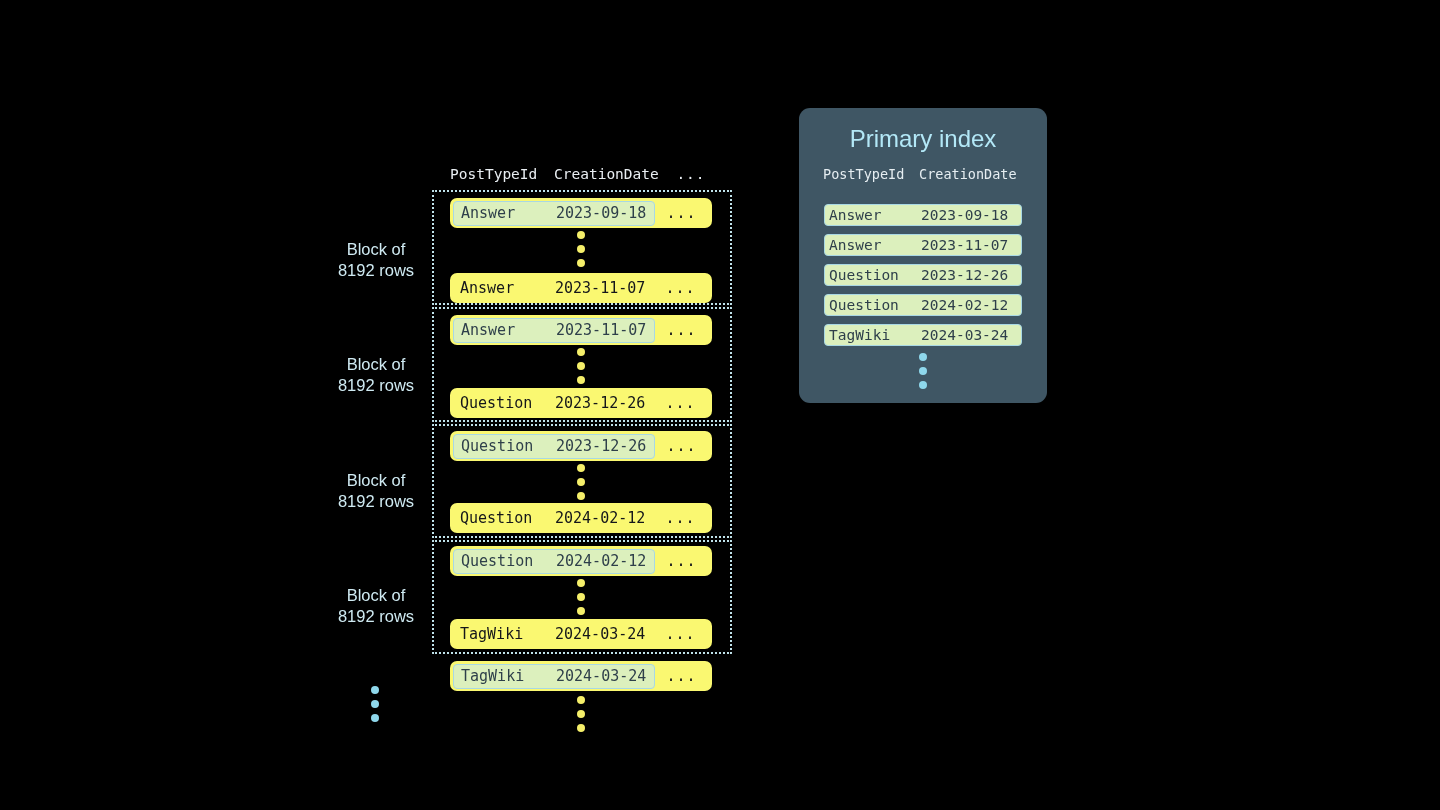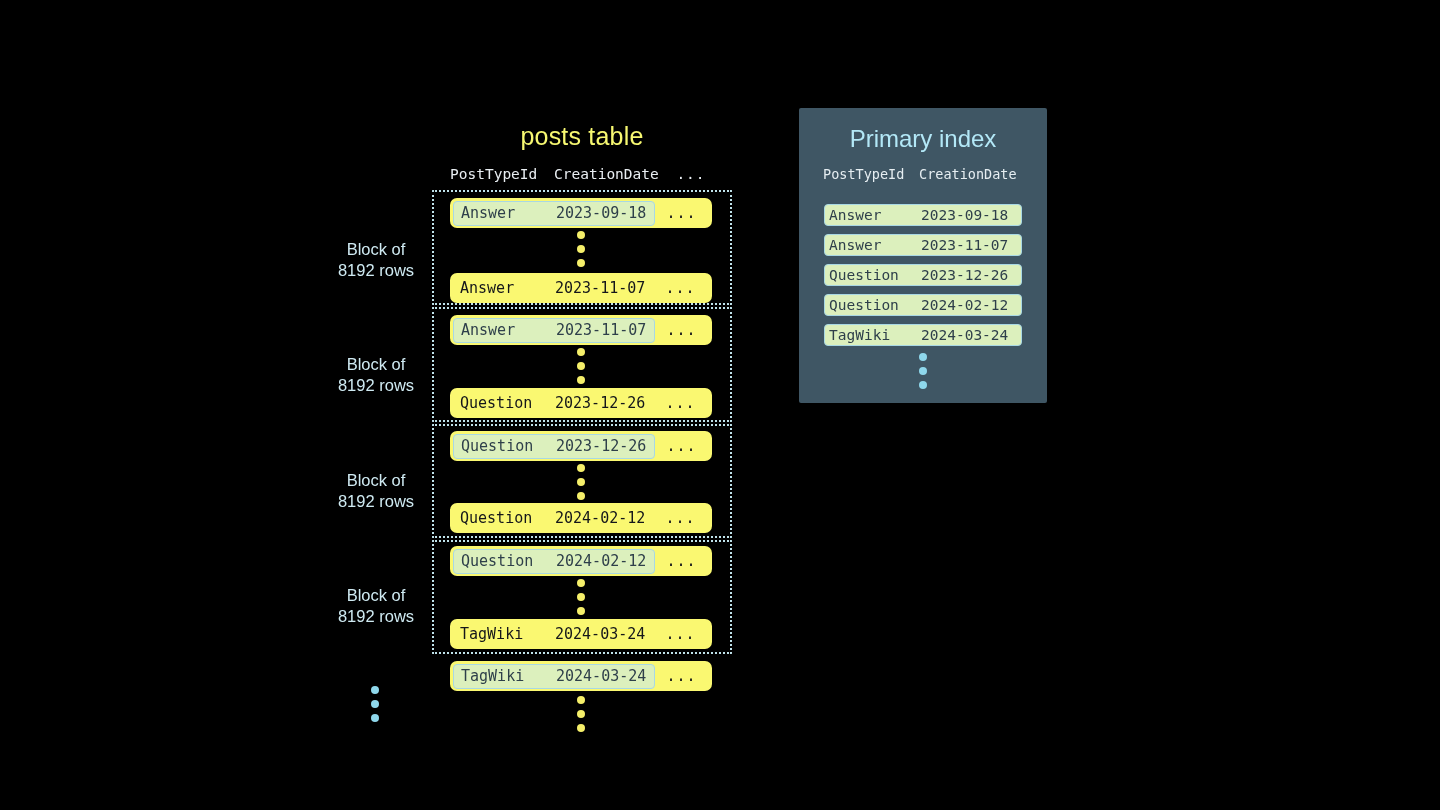--- a/index.html
+++ b/index.html
@@ -120,21 +120,21 @@
   .vdots.blue i { background: #8fd8ec; }
 
   
   .index-panel {
     position: absolute;
     left: 799px;
     top: 108px;
     width: 248px;
     height: 295px;
     background: #3f5664;
-    border-radius: 2px;
+    border-radius: 11px;
   }
   .index-title {
     position: absolute;
     top: 17px;
     left: 0;
     width: 100%;
     text-align: center;
     font-size: 24px;
     color: #b3e8f7;
     font-family: "Liberation Sans", sans-serif;
@@ -180,21 +180,20 @@
   }
   .index-dots i {
     width: 8px; height: 8px; border-radius: 50%; background: #8fd8ec; display: block;
   }
 </style>
 </head>
 <body>
 
 <div class="stage">
 
-  <div class="posts-title">posts table</div>
 
   <div class="posts-header">
     <span class="h-type">PostTypeId</span>
     <span class="h-date">CreationDate</span>
     <span class="h-more">...</span>
   </div>
 
   <div class="block-label" style="left:301px; top:239px;">
     <div>Block of</div>
     <div>8192 rows</div>

